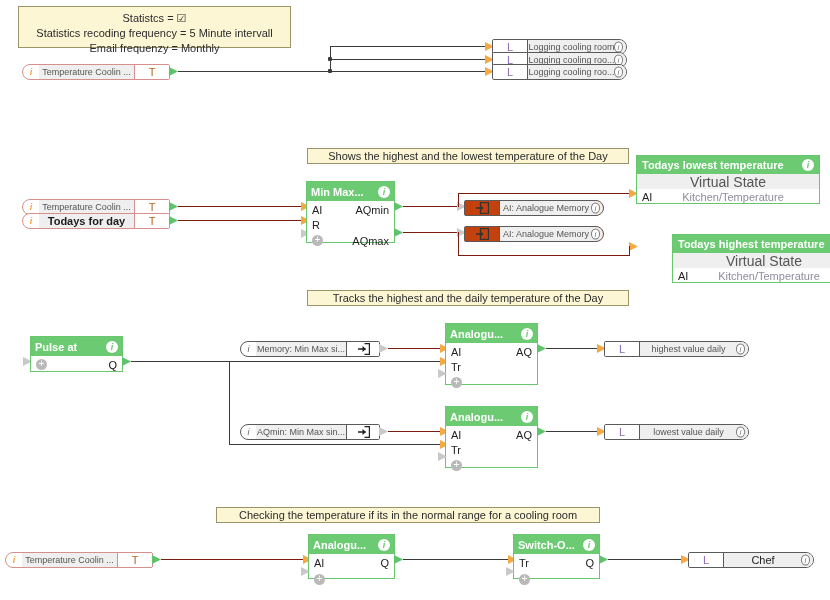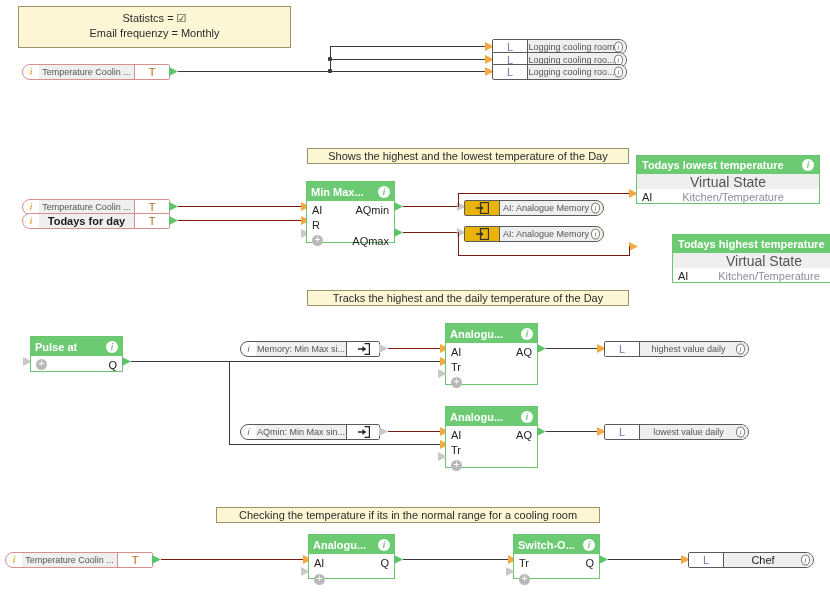--- a/index.html
+++ b/index.html
@@ -54,21 +54,21 @@
            font-size:9px;display:flex;align-items:center;justify-content:center;
            padding:0 14px 0 3px;white-space:nowrap;overflow:hidden;position:relative;}
   .dev-out .oname.big{font-size:11px;color:#222;}
   .info-c{position:absolute;right:3px;top:50%;transform:translateY(-50%);
           width:9px;height:11px;border:1px solid #777;border-radius:50%;
           color:#777;font-size:8px;font-style:italic;line-height:10px;text-align:center;
           background:#fff;box-sizing:border-box;}
 
   
   .dev-ref{position:absolute;box-sizing:border-box;height:16px;
-           border:1px solid #5a5a5a;border-radius:2px 9px 9px 2px;background:#eab308;
+           border:1px solid #5a5a5a;border-radius:2px 9px 9px 2px;background:#c2410c;
            display:flex;align-items:stretch;overflow:hidden;}
   .dev-ref .ricon{width:34px;flex:0 0 34px;display:flex;align-items:center;
            justify-content:center;}
   .dev-ref .rname{flex:1;background:#efefef;border-left:1px solid #5a5a5a;color:#555;
            font-size:9px;display:flex;align-items:center;justify-content:center;
            padding:0 14px 0 3px;white-space:nowrap;overflow:hidden;position:relative;}
 
   .dev-refL{position:absolute;box-sizing:border-box;height:16px;
            border:1px solid #5a5a5a;border-radius:9px 2px 2px 9px;background:#ffffff;
            display:flex;align-items:stretch;overflow:hidden;}
@@ -111,20 +111,21 @@
   .vs .val .ai{color:#222;width:30px;}
   .vs .val .path{color:#8d8d9e;flex:1;text-align:center;padding-right:20px;}
 </style>
 </head>
 <body>
 
 <div class="canvas">
 
   <div class="note multi" style="left:18px;top:6px;width:273px;height:42px;">
     <div>Statistcs = ☑</div>
+    <div>Statistics recoding frequency = 5 Minute intervall</div>
     <div>Email frequenzy = Monthly</div>
   </div>
 
   <div class="dev-in" style="left:22px;top:64px;width:148px;">
     <div class="ibadge">i</div>
     <div class="iname">Temperature  Coolin ...</div>
     <div class="itype">T</div>
   </div>
   <div class="pin-out" style="left:169px;top:67px;"></div>
 

